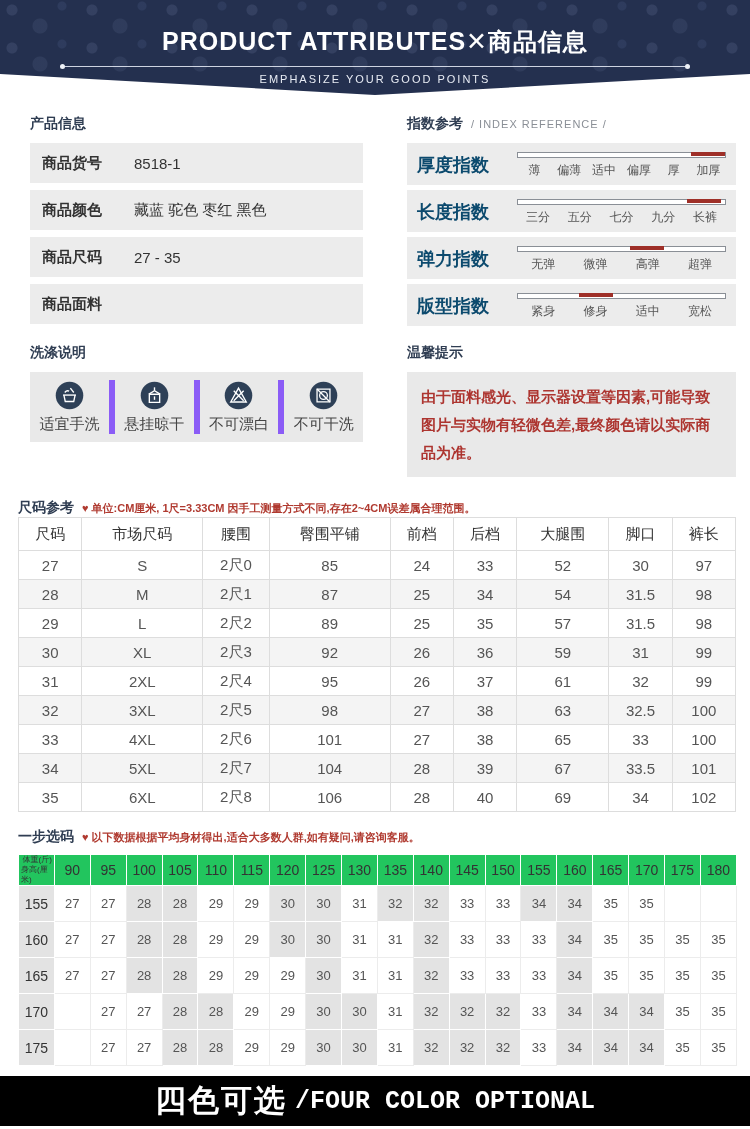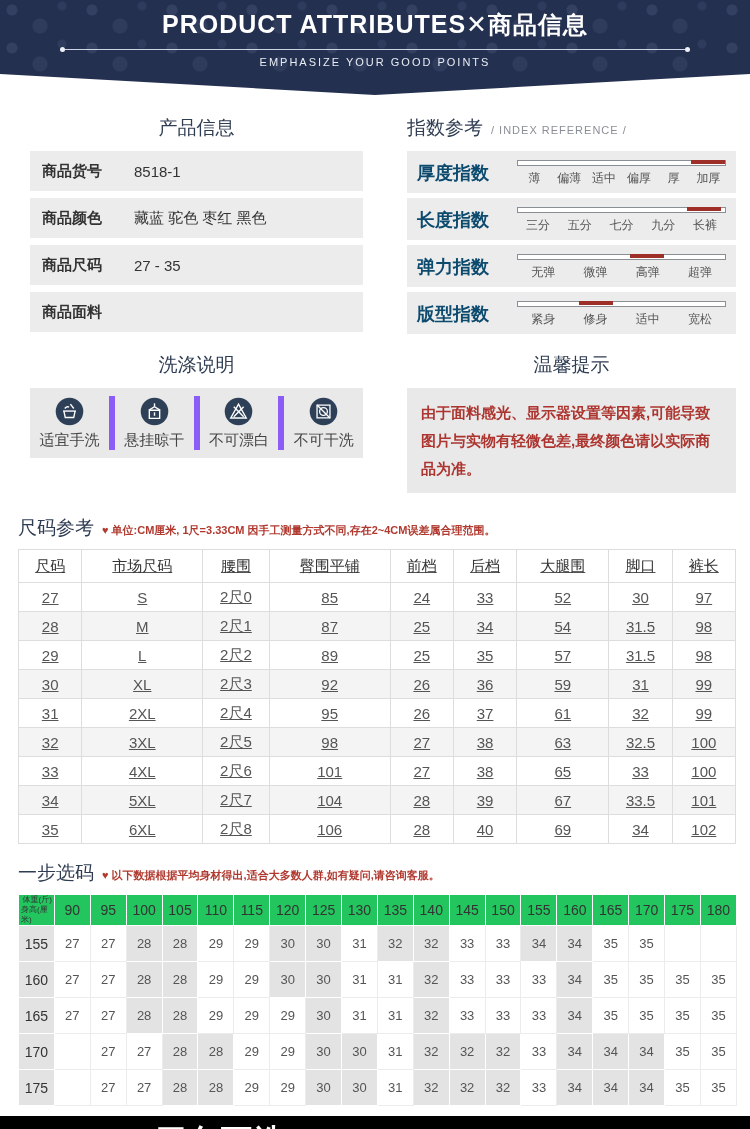--- a/index.html
+++ b/index.html
@@ -10,33 +10,33 @@
   }
   
   .banner-bar {
     height:74px; background-color:#24304f; position:relative;
     background-image:
       radial-gradient(circle at 12px 10px, rgba(150,165,205,.14) 5px, transparent 6px),
       radial-gradient(circle at 40px 26px, rgba(150,165,205,.10) 7px, transparent 8px),
       radial-gradient(circle at 62px 6px, rgba(100,120,170,.16) 4px, transparent 5px);
     background-size:80px 38px;
   }
-  .banner-title { text-align:center; padding-top:9px; color:#fff; font-size:25px; font-weight:bold; letter-spacing:1px; }
+  .banner-title { text-align:center; padding-top:26px; color:#fff; font-size:25px; font-weight:bold; letter-spacing:1px; }
   .banner-title .cn { font-size:24px; }
   .banner-divider { display:flex; align-items:center; width:630px; margin:6px auto 4px; }
   .d-dot { width:5px; height:5px; border-radius:50%; background:#eef1f7; }
   .d-line { flex:1; height:1px; background:rgba(235,240,250,.85); }
   .banner-sub { text-align:center; color:#e8ecf4; font-size:11px; letter-spacing:2px; }
   .banner-v { width:0; height:0; border-left:375px solid transparent; border-right:375px solid transparent; border-top:21px solid #24304f; }
 
   
   .cols { display:flex; gap:28px; padding:20px 14px 0 30px; }
   .col-left { width:333px; flex-shrink:0; }
   .col-right { flex:1; min-width:0;padding-left:16px; }
-  .sec-title { font-size:19px; font-weight:normal; color:#2f3d52; margin-bottom:10px;text-align:center; }
+  .sec-title { font-size:14px; font-weight:bold; color:#2f3d52; margin-bottom:10px; }
   .sec-title-row { display:flex; align-items:baseline; margin-bottom:10px; }
   .sec-sub { font-size:11px; color:#8a8f96; letter-spacing:1px; margin-left:8px; }
 
   .info-row { display:flex; align-items:center; background:#ececec; height:40px; padding:0 12px; margin-bottom:7px; font-size:15px; color:#333; }
   .info-label { font-weight:bold; width:92px; flex-shrink:0; }
 
   .index-row { background:#ececec; margin-bottom:5px; padding:6px 10px 4px; display:flex; }
   .index-label { font-size:18px; font-weight:bold; color:#0c4a6e; width:100px; flex-shrink:0; line-height:32px; }
   .index-track-wrap { flex:1; padding-top:3px; min-width:0; }
   .index-track { position:relative; height:6px; border:1px solid #8a8f96; background:#fff; }
@@ -50,21 +50,21 @@
   .wash-icon svg { width:31px; height:31px; display:block; }
   .wash-label { font-size:15px; color:#444; }
 
   .tips-box { background:#e9e9e9; padding:11px 14px; font-size:15px; line-height:1.85; color:#ad3530; font-weight:bold; }
 
   
   .size-section { padding:0 14px 0 18px; margin-top:22px; }
   .size-title-row { display:flex; align-items:baseline; }
   .red-note { font-size:11px; color:#b03a30; margin-left:8px; font-weight:bold; }
   table { border-collapse:collapse; width:100%; text-align:center; }
-  .size-table { margin-top:8px; font-size:15px; color:#555;text-decoration:underline; }
+  .size-table { font-size:15px; color:#555; }
   .size-table th { border:1px solid #ddd; height:33px; font-weight:normal; color:#333; font-size:15px; }
   .size-table td { border:1px solid #ddd; height:29px; }
   .size-table tr.alt { background:#f4f4f4; }
 
   
   .picker-section { padding:0 13px 0 18px; margin-top:16px; }
   .matrix { margin-top:8px; font-size:13px; color:#555; table-layout:fixed; }
   .matrix th, .matrix td { border:1px solid #ececec; height:36px; padding:0; overflow:hidden; }
   .matrix thead th { background:#22c55e; height:30px; font-weight:normal; color:#333; font-size:14px; border-color:#fff; }
   .matrix tbody th { background:#e3e3e3; font-weight:normal; font-size:14px; color:#333; border-color:#fff; }

